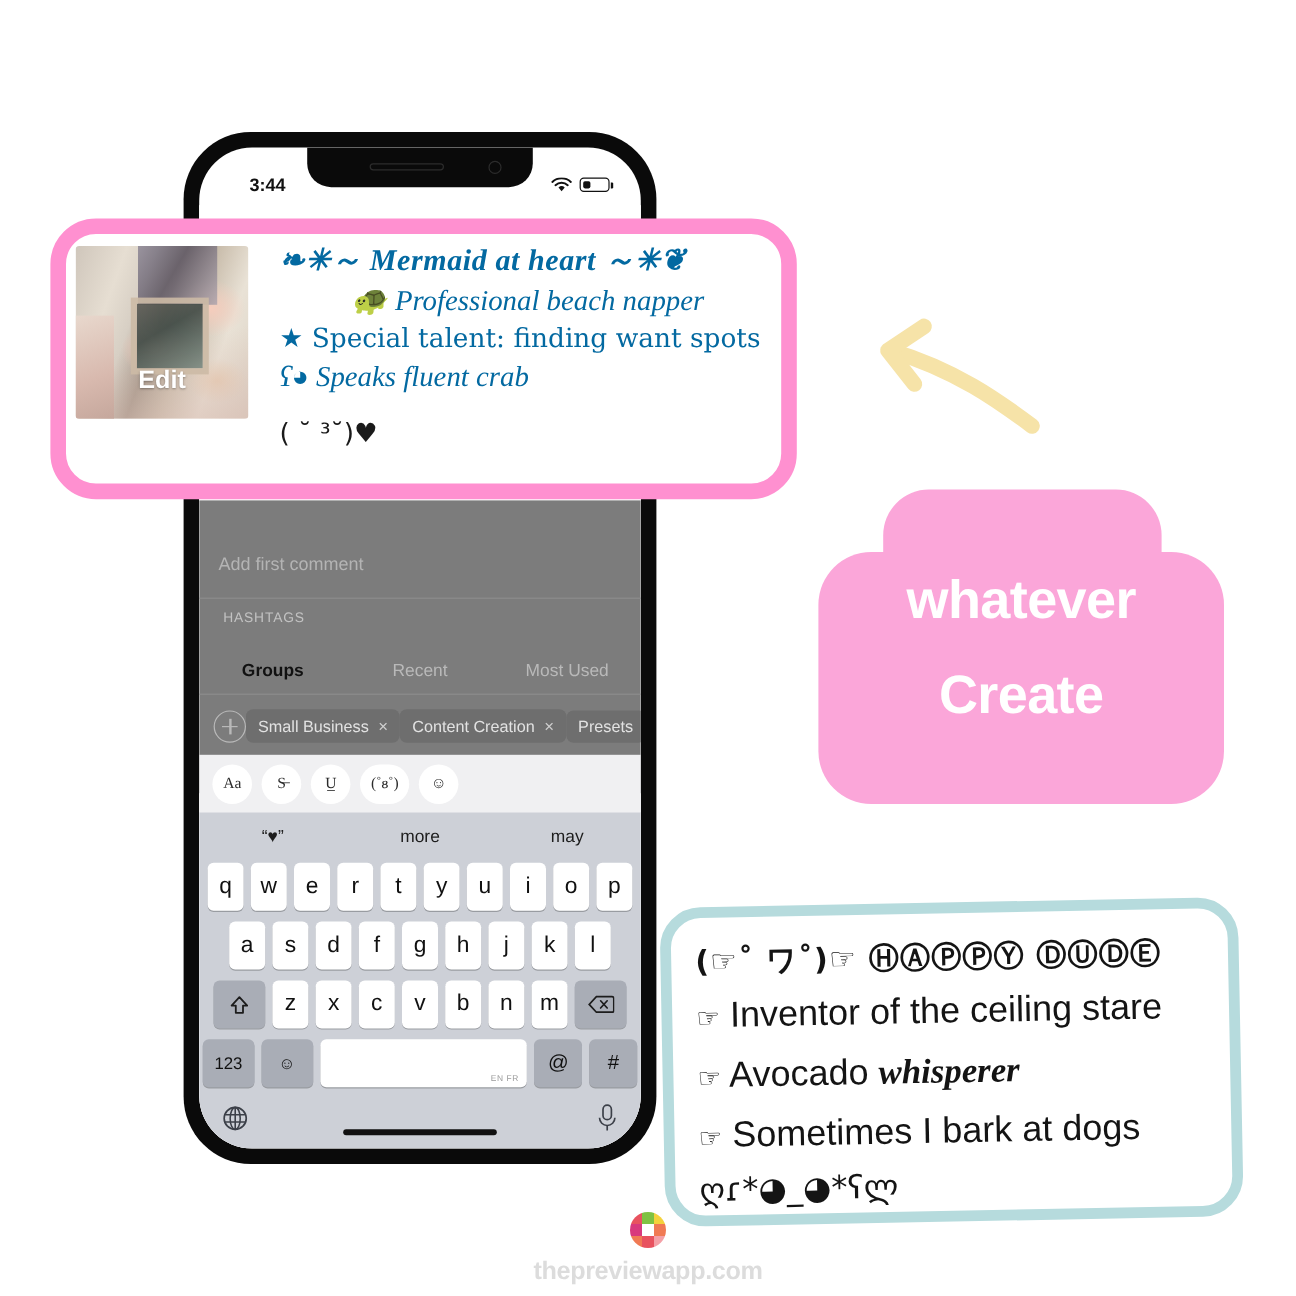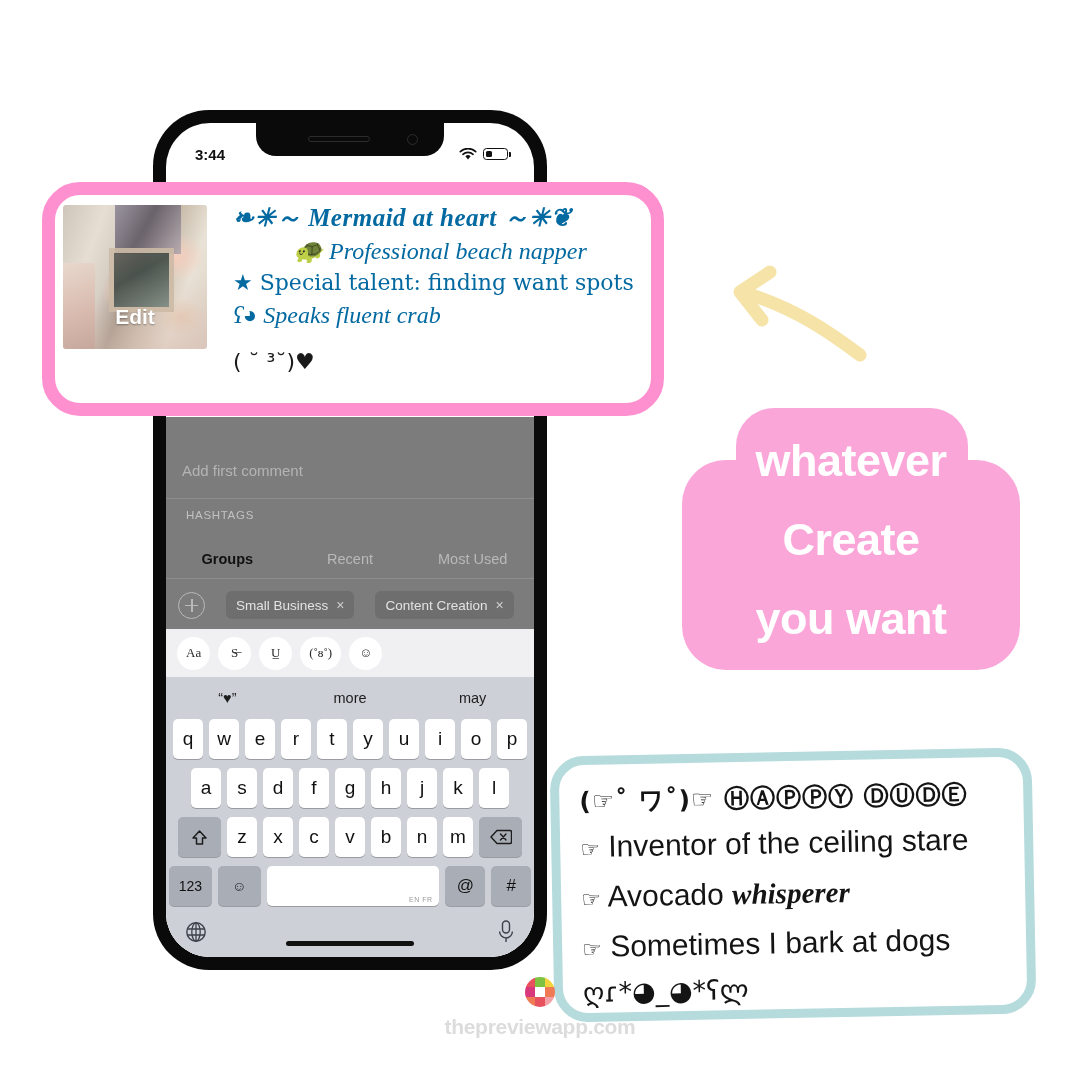--- a/index.html
+++ b/index.html
@@ -68,21 +68,21 @@
     width: 11px;
     height: 11px;
     border-radius: 50%;
     background: #0a0a0a;
     border: 1.4px solid #2c2c2c;
   }
 
   
   .statusbar {
     position: absolute;
-    top: 0; left: 3px; right: 0;
+    top: 0; left: 16px; right: 0;
     height: 48px;
     display: flex;
     align-items: center;
     justify-content: space-between;
     padding: 14px 26px 0 26px;
     font-size: 15px;
     font-weight: bold;
     color: #111;
     z-index: 5;
   }
@@ -156,21 +156,21 @@
     color: #b9b9b9;
   }
   .tab.active { color: #111; font-weight: bold; }
 
   .chips {
     position: absolute;
     top: 410px; left: 0; right: 0;
     height: 48px;
     display: flex;
     align-items: center;
-    gap: 21px;
+    gap: 0;
     padding-left: 12px;
     overflow: hidden;
   }
   .chip-add {
     width: 27px; height: 27px;
     border-radius: 50%;
     border: 1.6px solid #b9b9b9;
     position: relative; flex: none;
   }
   .chip-add::before, .chip-add::after {
@@ -413,21 +413,21 @@
   }
   .tl5 {
     font-family: "DejaVu Sans", sans-serif;
     font-size: 27px; line-height: 40px;
   }
   .ptr { font-family: "DejaVu Sans", sans-serif; font-size: 22px; }
 
   
   .footer {
     position: absolute;
-    left: 0; right: 0; top: 977px;
+    left: 0; right: 0; top: 1010px;
     display: flex; flex-direction: column;
     align-items: center; gap: 8px;
   }
   .logo {
     width: 30px; height: 30px;
     border-radius: 50%;
     overflow: hidden;
     display: grid;
     grid-template-columns: repeat(3, 1fr);
     grid-template-rows: repeat(3, 1fr);
@@ -607,21 +607,20 @@
     <path d="M160 105 C132 84, 96 58, 42 42" stroke="#f6e3a8" stroke-width="13" fill="none" stroke-linecap="round"></path>
     <path d="M40 42 L70 22 M40 42 L62 70" stroke="#f6e3a8" stroke-width="13" fill="none" stroke-linecap="round" stroke-linejoin="round"></path>
   </svg>
 
   <div class="callout">
     <div class="blob-top"></div>
     <div class="blob-bot"></div>
     <div class="callout-text">
       <div>whatever</div>
       <div>Create</div>
-      <div>you want</div>
     </div>
   </div>
 
   <div class="teal-card">
     <div class="tl tl1">(☞˚ ワ˚)☞ ⒽⒶⓅⓅⓎ ⒹⓊⒹⒺ</div>
     <div class="tl tl2">
       <span class="ptr">☞</span>
       <span>Inventor of the ceiling stare</span>
     </div>
     <div class="tl tl3">

